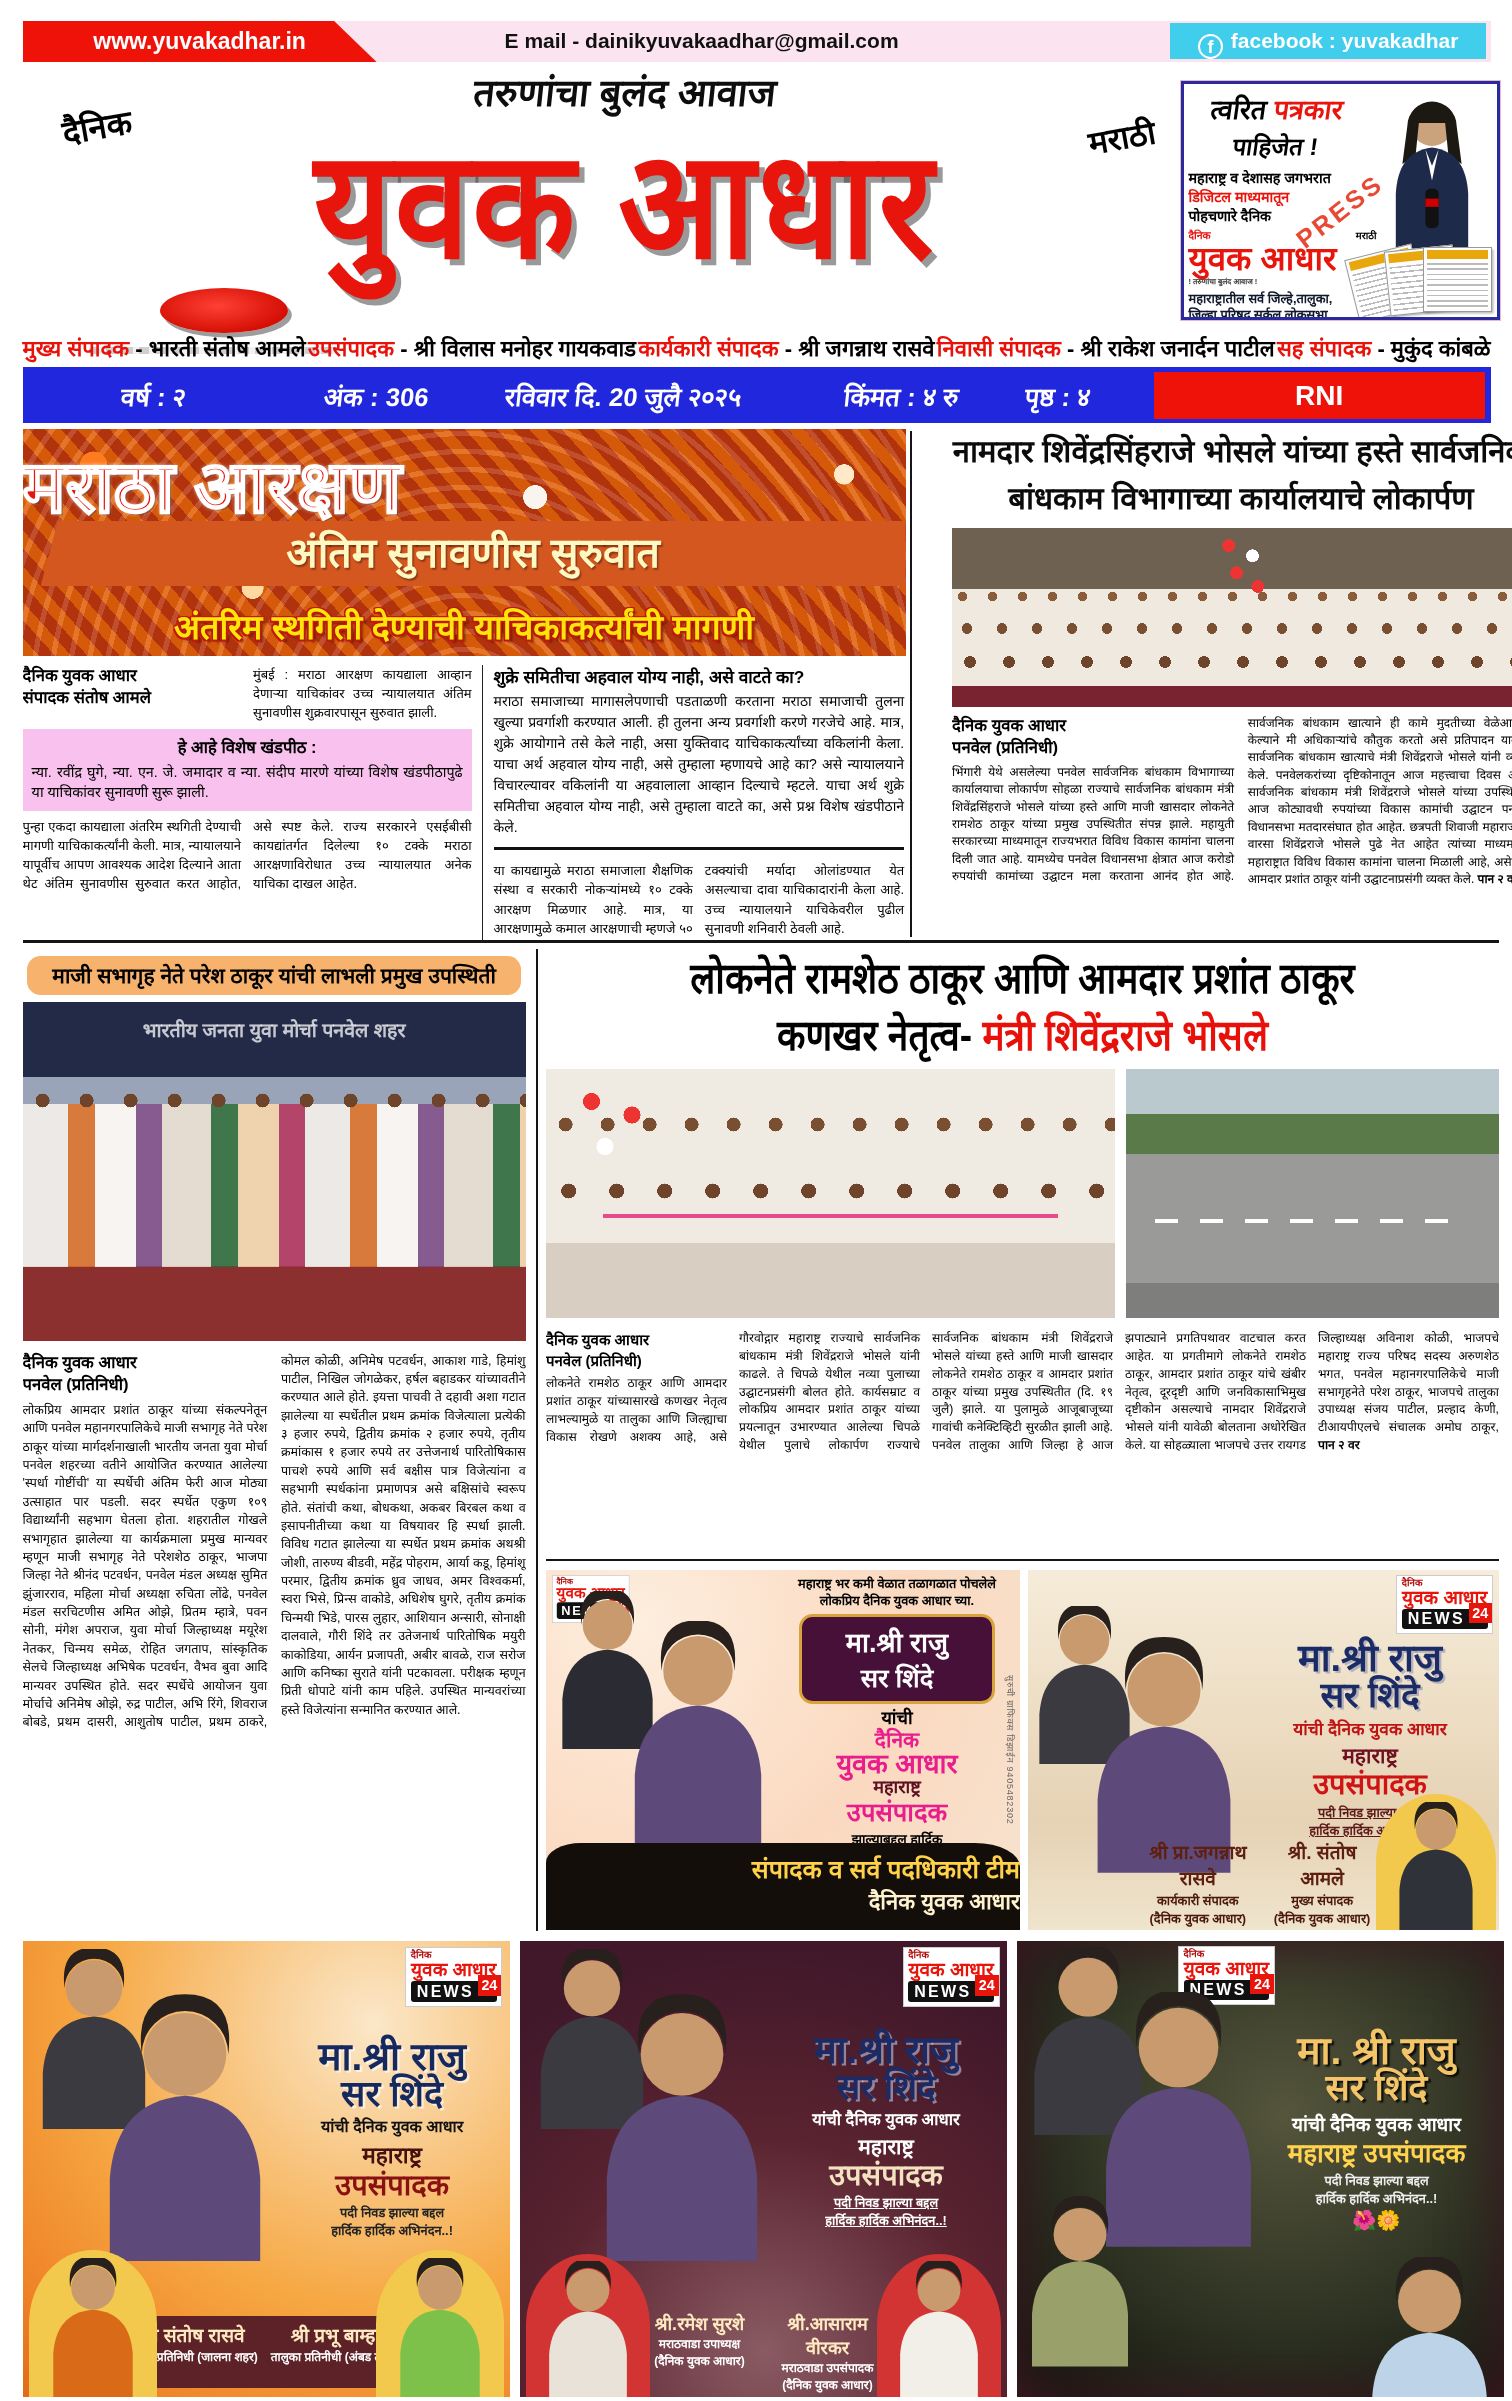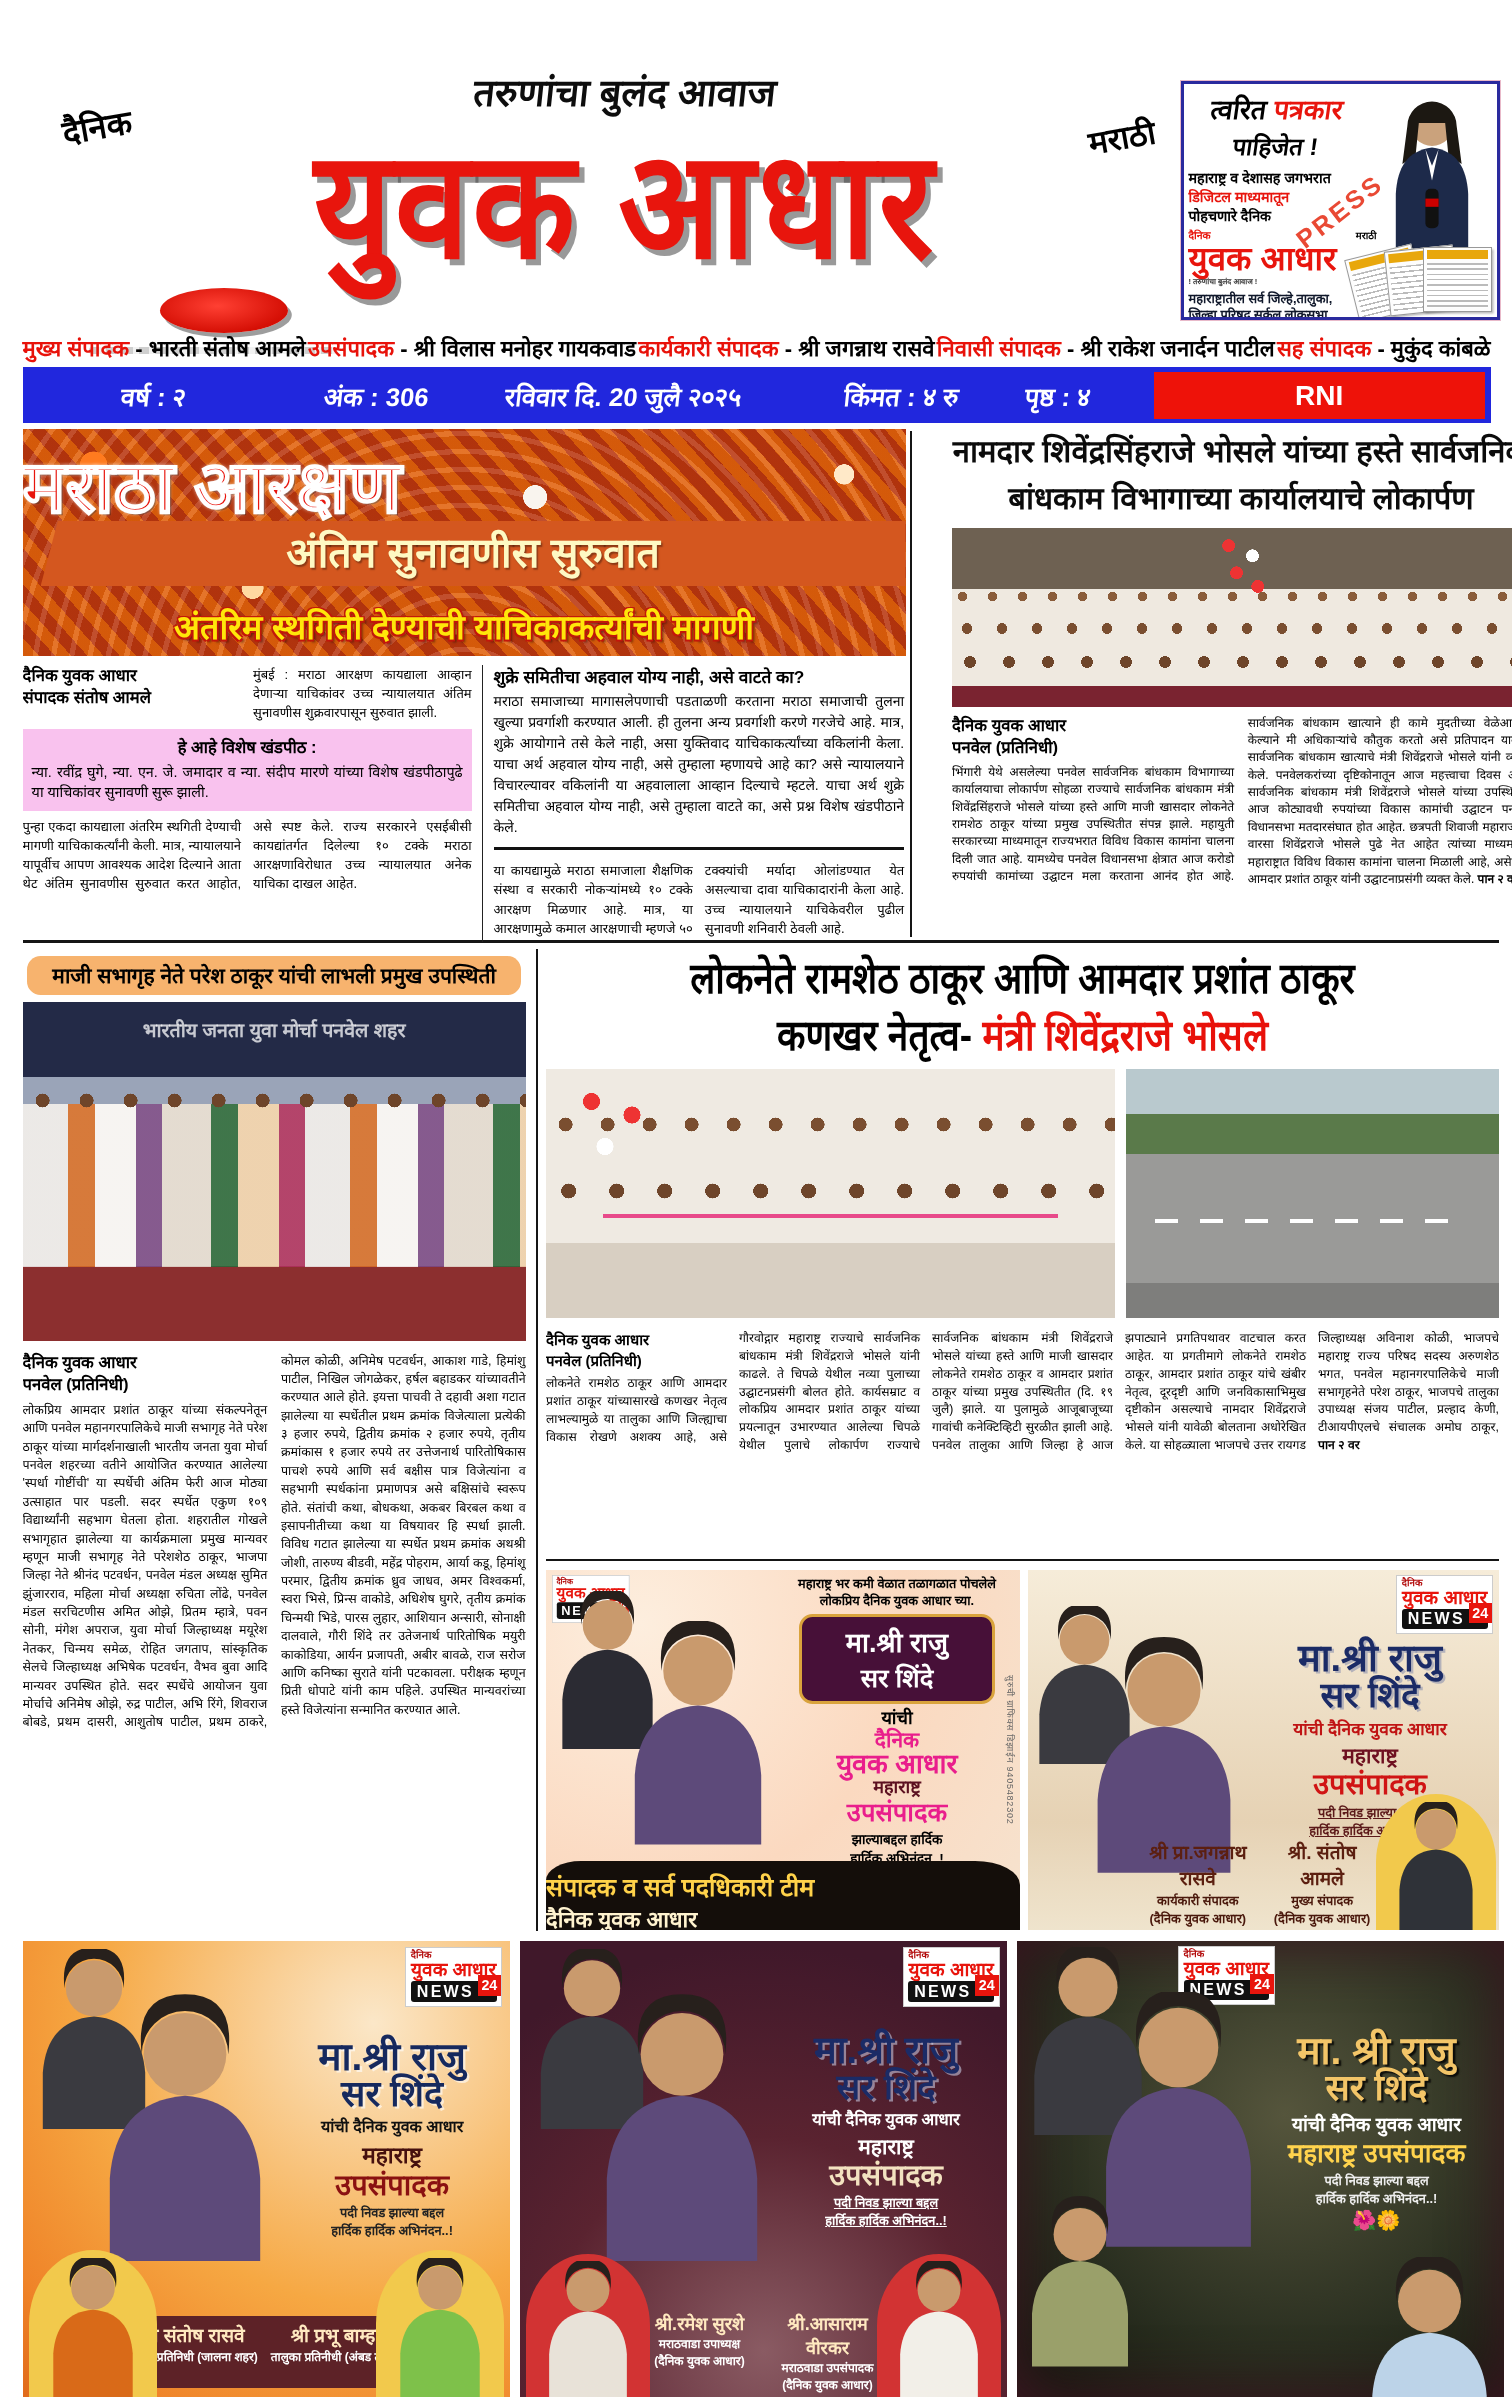--- a/index.html
+++ b/index.html
@@ -172,22 +172,22 @@
   .adA .badge { margin:4.5px auto 1.5px; width:196px; background:#471038; border:3px solid #d9a33c; border-radius:13.6px;
                 color:#fff; padding:6px 3px; }
   .adA .badge .t1 { font-size:27px; font-weight:900; }
   .adA .badge .t2 { font-size:25.6px; font-weight:900; }
   .adA .yanchi { font-size:18px; font-weight:bold; }
   .adA .pk1 { font-size:21px; font-weight:900; color:#e91e8c; line-height:1.0; }
   .adA .pk2 { font-size:27px; font-weight:900; color:#e91e8c; line-height:1.05; }
   .adA .mah { font-size:18px; font-weight:900; color:#5c1020; line-height:1.1; }
   .adA .role { font-size:25.6px; font-weight:900; color:#e91e8c; line-height:1.1; }
   .adA .cg { font-size:13.6px; font-weight:bold; margin-top:3px; }
-  .adA .band { position:absolute; left:0; right:0; bottom:0; height:69px; background:#140e0a;
-               border-radius:35px 45px 0 0/19.6px 24px 0 0; text-align:left; padding-top:7.5px; }
+  .adA .band { position:absolute; left:0; right:0; bottom:0; height:87px; background:#140e0a;
+               border-radius:35px 45px 0 0/19.6px 24px 0 0; text-align:right; padding-top:7.5px; }
   .adA .band .b1 { font-size:25px; font-weight:900; color:#ffd24a; }
   .adA .band .b2 { font-size:22px; font-weight:900; color:#fff3cf; }
   .adA .logo { position:absolute; left:6px; top:4.5px; transform:scale(.8); transform-origin:top left; }
   .adA .vcred { right:3px; top:105px; }
 
   
   .adB { left:1028px; top:1570px; width:471px; height:360px;
      background:linear-gradient(#f6ecd9,#e6d2b4 70%, #efe4cd); }
   .adB .logo { position:absolute; right:6px; top:4.5px; }
   .adB .ppl { position:absolute; left:0; bottom:0; width:226px; height:324px; }
@@ -273,20 +273,25 @@
     <g id="psn">
       <circle cx="50" cy="30" r="22" fill="#c99a6d"></circle>
       <path d="M27 30 a23 23 0 0 1 46 0 q4 -32 -23 -32 q-27 0 -23 32z" fill="#27201c"></path>
       <path d="M50 52 C24 54 12 70 10 96 L10 140 L90 140 L90 96 C88 70 76 54 50 52 Z" fill="currentColor"></path>
     </g>
   </defs>
 </svg>
 
 <div class="page">
 
+  <div class="topbar">
+    <div class="web">www.yuvakadhar.in</div>
+    <div class="email">E mail - dainikyuvakaadhar@gmail.com</div>
+    <div class="fb"><span class="ic">f</span><span>facebook : yuvakadhar</span></div>
+  </div>
 
   <div class="mast">
     <div class="m-tag">तरुणांचा बुलंद आवाज</div>
     <div class="m-daily">दैनिक</div>
     <div class="m-lang">मराठी</div>
     <div class="m-title">युवक आधार</div>
     <div class="m-seal"></div>
     <div class="m-addr"></div>
   </div>
 

